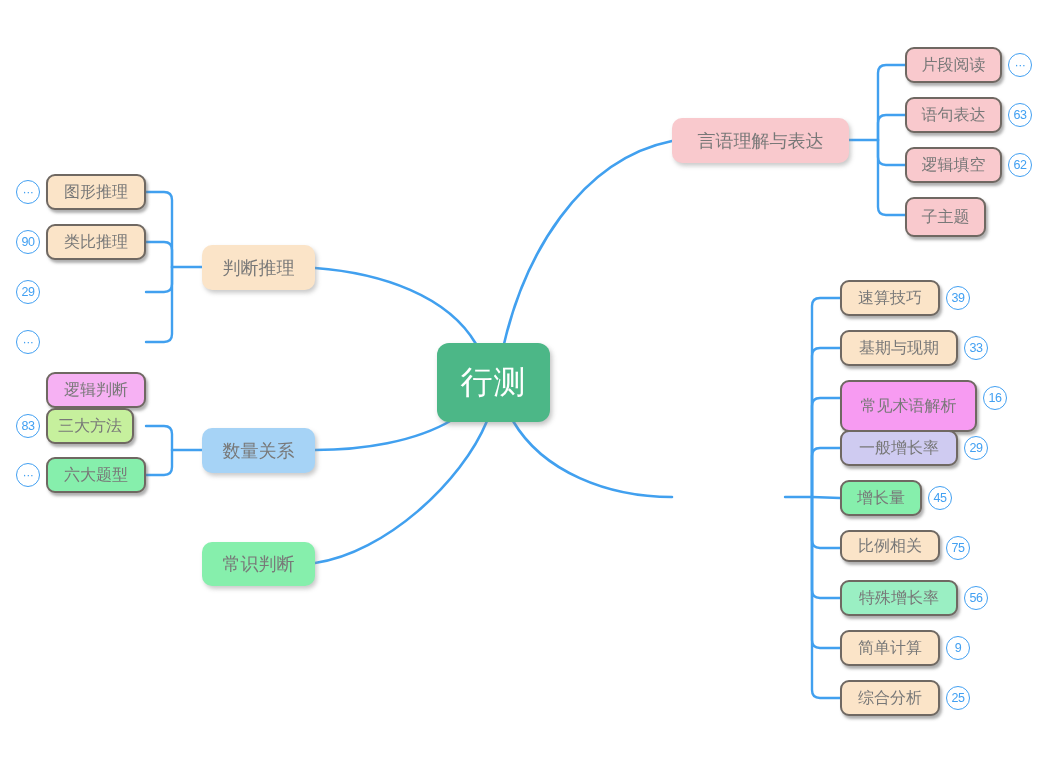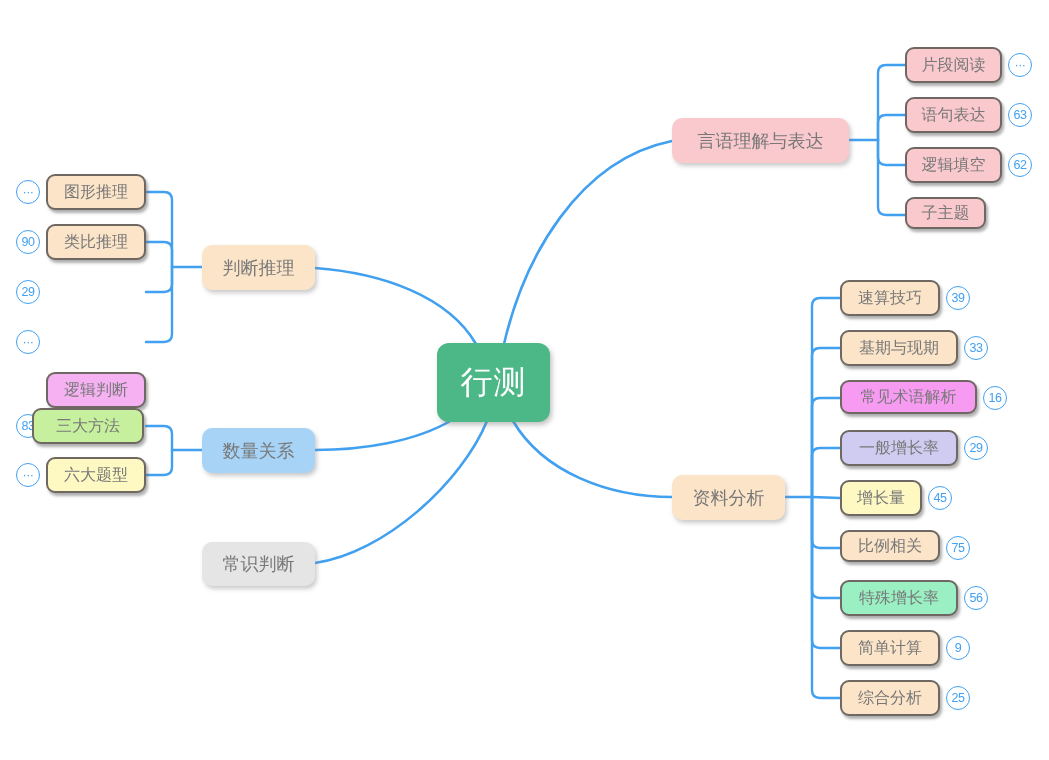--- a/index.html
+++ b/index.html
@@ -31,24 +31,24 @@
     background:#ffffff;border:1.5px solid #42a0f2;color:#42a0f2;
     font-size:12.5px;display:flex;align-items:center;justify-content:center;
     box-sizing:border-box;letter-spacing:-.5px;
   }
   .c-pink{background:#f9c9cd;}
   .c-peach{background:#fbe4c8;}
   .c-magenta{background:#f79bf2;}
   .c-magenta-light{background:#f6b1f3;margin-top:48px;}
   .c-lavender{background:#cfcbf1;}
   .c-blue{background:#a6d3f6;}
-  .c-blue2{background:#fef9c3;}
+  .c-blue2{background:#86efac;}
   .c-green{background:#c6f09d;}
   .c-mint{background:#9aefc3;text-align:center;}
-  .c-yellowgreen{background:#e5e5e5;}
+  .c-yellowgreen{background:#86efac;}
 </style>
 </head>
 <body>
 
 <div id="stage">
 
   <svg class="wires" width="1049" height="760" viewBox="0 0 1049 760">
     <g fill="none" stroke="#41a0ef" stroke-width="2.6" stroke-linecap="round">
       <path d="M504,344 C524,258 578,160 672,141"></path>
       <path d="M476,344 C448,296 382,273 315,268"></path>
@@ -85,45 +85,44 @@
 
   <div class="node center-node" style="left:437px;top:343px;width:113px;height:79px">行测</div>
 
   <div class="node branch c-pink" style="left:672px;top:118px;width:177px;height:45px">言语理解与表达</div>
   <div class="node child c-pink" style="left:905px;top:47px;width:97px;height:36px">片段阅读</div>
   <div class="badge" style="left:1008px;top:53px">···</div>
   <div class="node child c-pink" style="left:905px;top:97px;width:97px;height:36px">语句表达</div>
   <div class="badge" style="left:1008px;top:103px">63</div>
   <div class="node child c-pink" style="left:905px;top:147px;width:97px;height:36px">逻辑填空</div>
   <div class="badge" style="left:1008px;top:153px">62</div>
-  <div class="node child c-pink" style="left:905px;top:197px;width:81px;height:32px">子主题</div>
+  <div class="node child c-pink" style="left:905px;top:197px;width:81px;height:40px">子主题</div>
 
   <div class="node branch c-peach" style="left:202px;top:245px;width:113px;height:45px">判断推理</div>
   <div class="badge" style="left:16px;top:180px">···</div>
   <div class="node child c-peach" style="left:46px;top:174px;width:100px;height:36px">图形推理</div>
   <div class="badge" style="left:16px;top:230px">90</div>
   <div class="node child c-peach" style="left:46px;top:224px;width:100px;height:36px">类比推理</div>
   <div class="badge" style="left:16px;top:280px">29</div>
   <div class="badge" style="left:16px;top:330px">···</div>
   <div class="node child c-magenta-light" style="left:46px;top:324px;width:100px;height:36px">逻辑判断</div>
 
   <div class="node branch c-blue" style="left:202px;top:428px;width:113px;height:45px">数量关系</div>
   <div class="badge" style="left:16px;top:414px">83</div>
-  <div class="node child c-green" style="left:32px;top:408px;width:112px;height:36px">三大方法</div>
+  <div class="node child c-green" style="left:46px;top:408px;width:88px;height:36px">三大方法</div>
   <div class="badge" style="left:16px;top:463px">···</div>
   <div class="node child c-blue2" style="left:46px;top:457px;width:100px;height:36px">六大题型</div>
 
   <div class="node branch c-yellowgreen" style="left:202px;top:542px;width:113px;height:44px">常识判断</div>
 
-  <div class="node branch c-peach" style="left:672px;top:475px;width:113px;height:45px">资料分析</div>
   <div class="node child c-peach" style="left:840px;top:280px;width:100px;height:36px">速算技巧</div>
   <div class="badge" style="left:946px;top:286px">39</div>
   <div class="node child c-peach" style="left:840px;top:330px;width:118px;height:36px">基期与现期</div>
   <div class="badge" style="left:964px;top:336px">33</div>
-  <div class="node child c-magenta" style="left:840px;top:380px;width:137px;height:34px">常见术语解析</div>
+  <div class="node child c-magenta" style="left:840px;top:380px;width:137px;height:52px">常见术语解析</div>
   <div class="badge" style="left:983px;top:386px">16</div>
   <div class="node child c-lavender" style="left:840px;top:430px;width:118px;height:36px">一般增长率</div>
   <div class="badge" style="left:964px;top:436px">29</div>
   <div class="node child c-blue2" style="left:840px;top:480px;width:82px;height:36px">增长量</div>
   <div class="badge" style="left:928px;top:486px">45</div>
   <div class="node child c-peach" style="left:840px;top:530px;width:100px;height:32px">比例相关</div>
   <div class="badge" style="left:946px;top:536px">75</div>
   <div class="node child c-mint" style="left:840px;top:580px;width:118px;height:36px">特殊增长率</div>
   <div class="badge" style="left:964px;top:586px">56</div>
   <div class="node child c-peach" style="left:840px;top:630px;width:100px;height:36px">简单计算</div>

